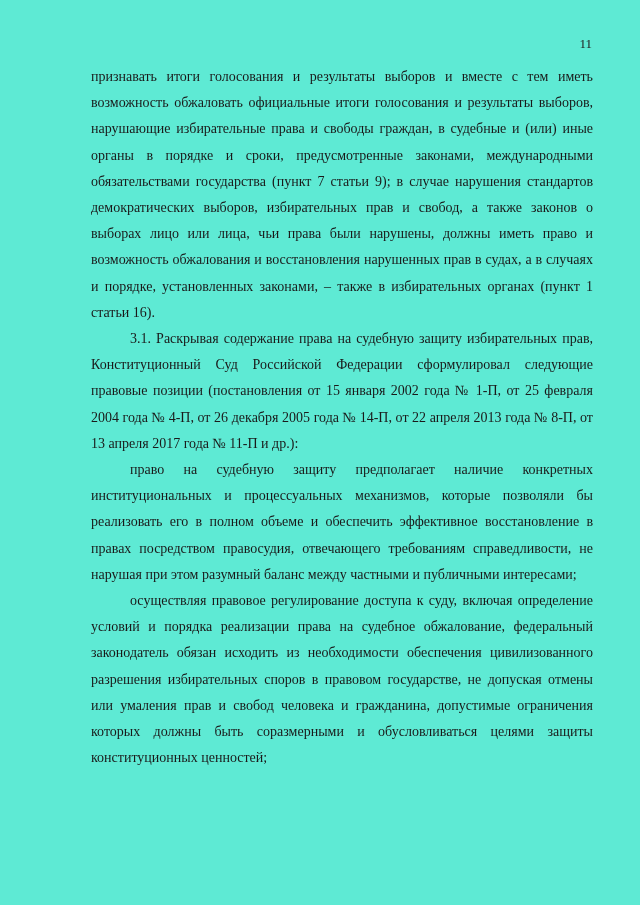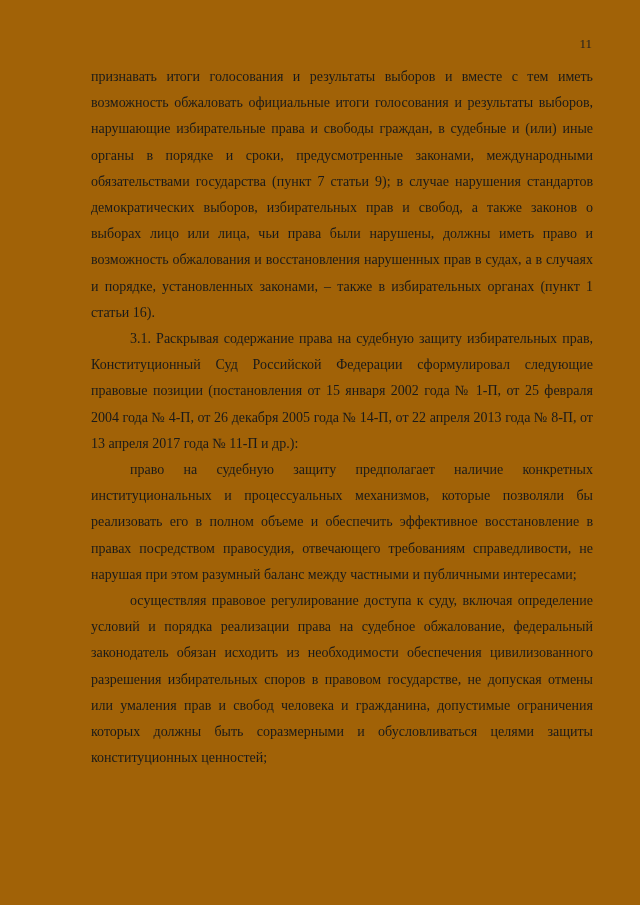--- a/index.html
+++ b/index.html
@@ -1,18 +1,18 @@
 <!DOCTYPE html>
 <html><head>
 <meta charset="utf-8">
 <style>
   html, body { margin: 0; padding: 0; background: #ffffff; }
   body { width: 640px; height: 905px; position: relative; overflow: hidden; }
   .page {
-    position: absolute; left: 0; top: 0; width: 640px; height: 905px; background: #a16207;
+    position: absolute; left: 0; top: 0; width: 640px; height: 905px; background: #5eead4;
   }
   .page-number {
     position: absolute; top: 36px; right: 48px;
     font-family: "Liberation Serif", serif; font-size: 13px; color: #222;
   }
   .body-text {
     position: absolute; left: 91px; top: 64px; width: 502px;
     font-family: "Liberation Serif", serif; font-size: 14px; line-height: 26.2px;
     color: #1a1a1a; text-align: justify;
   }

